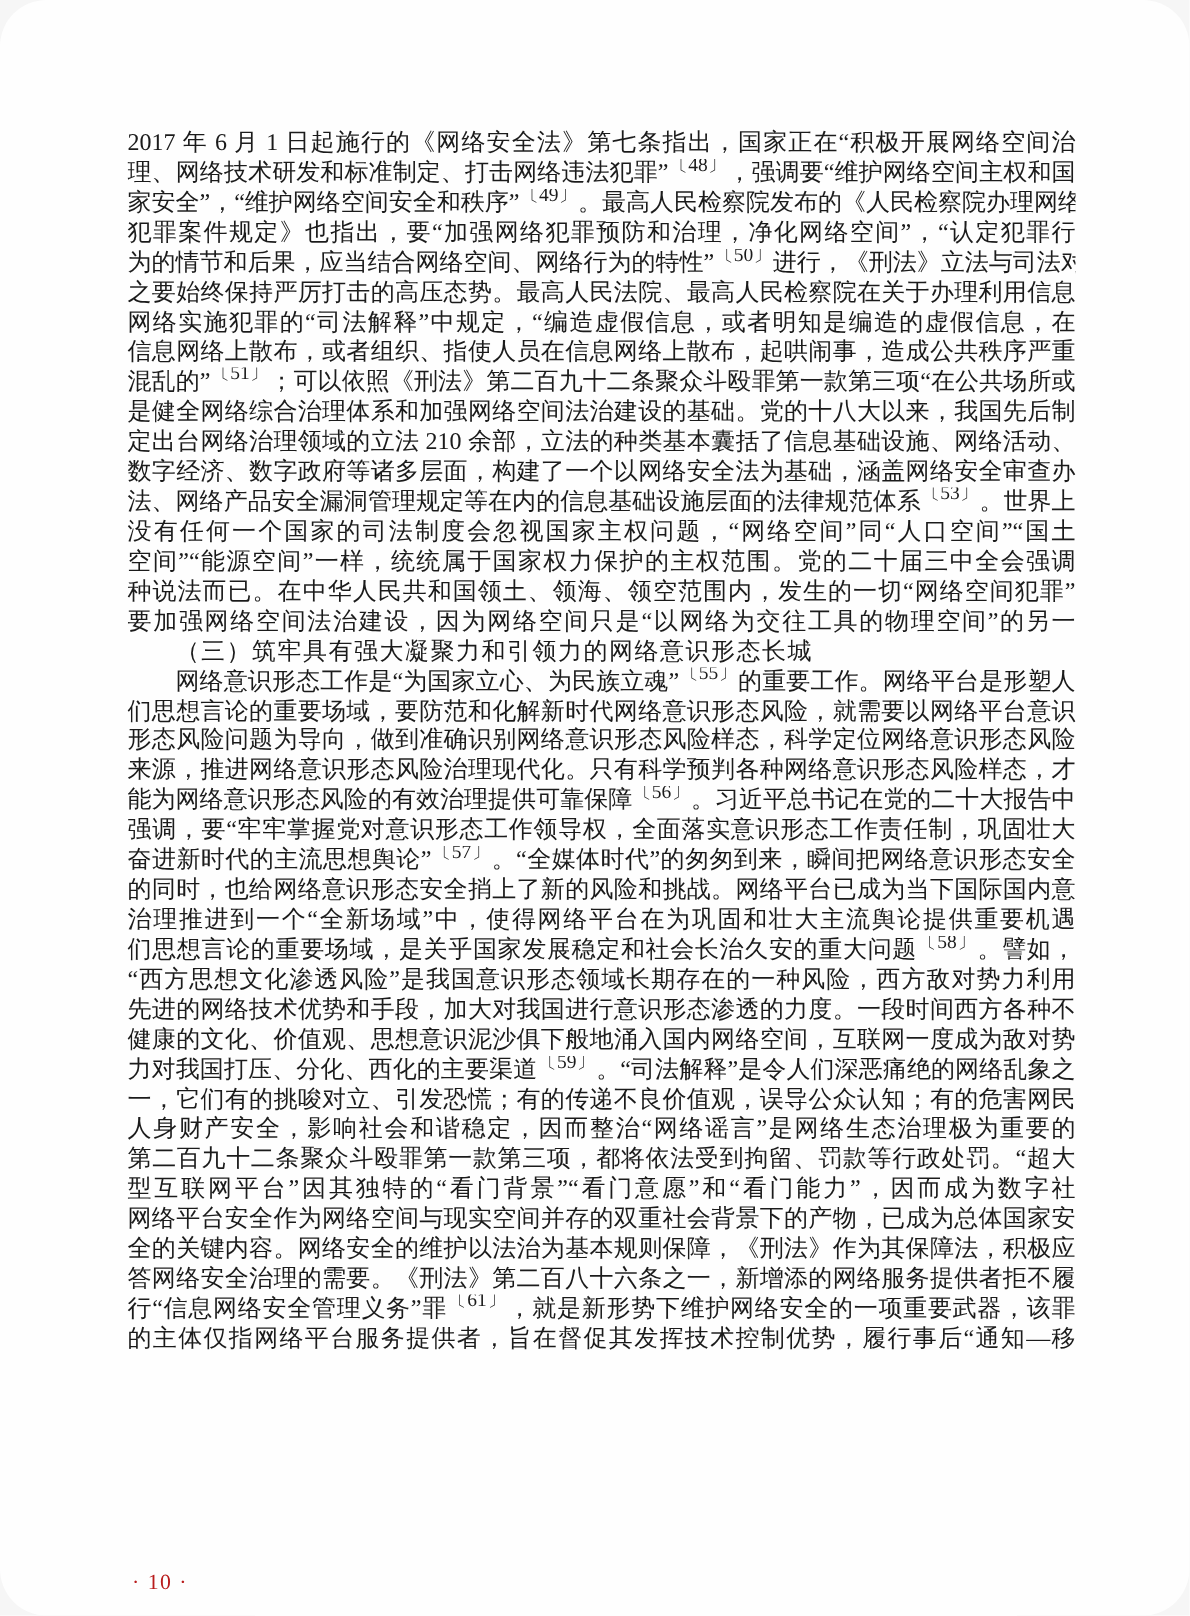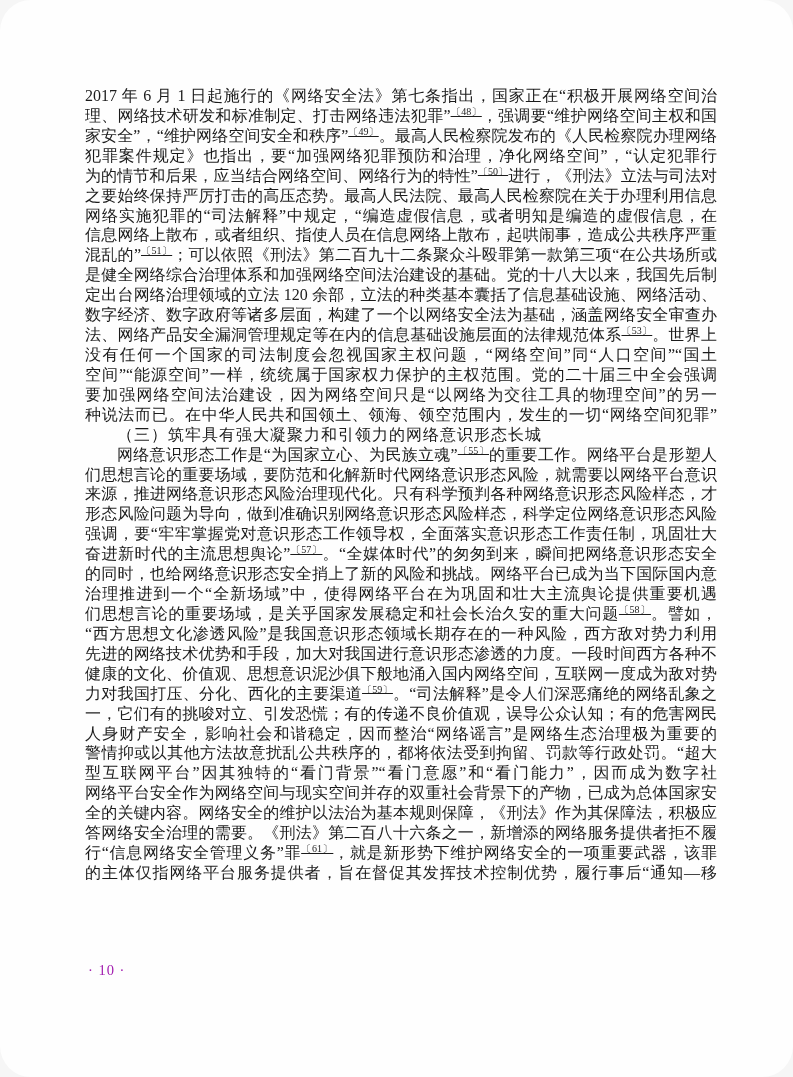--- a/index.html
+++ b/index.html
@@ -28,78 +28,78 @@
     height: 19.93px;
     overflow: hidden;
     text-align: justify;
     text-align-last: justify;
     white-space: nowrap;
   }
   .line.no-just { text-align-last: left; }
   .line.indent { text-indent: 2em; }
   .block.heading .line { letter-spacing: 1px; }
   sup.fnref {
-    font-size: 10px;
+    font-size: 13px;
     line-height: 0;
     vertical-align: super;
     letter-spacing: 0;
-    text-decoration: underline;
   }
   .page-number {
     position: absolute;
-    left: 88px; top: 962px;
+    left: 88px; top: 1047px;
     font-size: 14.5px;
     letter-spacing: 1px;
-    color: #a21caf;
+    color: #b91c1c;
   }
 </style>
 </head>
 <body>
 
 <div class="page">
   <div class="text-body">
       <div class="block para">
         <div class="line"><span>2017 年 6 月 1 日起施行的《网络安全法》第七条指出，国家正在“积极开展网络空间治</span></div>
         <div class="line"><span>理、网络技术研发和标准制定、打击网络违法犯罪”</span><sup class="fnref">〔48〕</sup><span>，强调要“维护网络空间主权和国</span></div>
         <div class="line"><span>家安全”，“维护网络空间安全和秩序”</span><sup class="fnref">〔49〕</sup><span>。最高人民检察院发布的《人民检察院办理网络</span></div>
         <div class="line"><span>犯罪案件规定》也指出，要“加强网络犯罪预防和治理，净化网络空间”，“认定犯罪行</span></div>
         <div class="line"><span>为的情节和后果，应当结合网络空间、网络行为的特性”</span><sup class="fnref">〔50〕</sup><span>进行，《刑法》立法与司法对</span></div>
         <div class="line"><span>之要始终保持严厉打击的高压态势。最高人民法院、最高人民检察院在关于办理利用信息</span></div>
         <div class="line"><span>网络实施犯罪的“司法解释”中规定，“编造虚假信息，或者明知是编造的虚假信息，在</span></div>
         <div class="line"><span>信息网络上散布，或者组织、指使人员在信息网络上散布，起哄闹事，造成公共秩序严重</span></div>
         <div class="line"><span>混乱的”</span><sup class="fnref">〔51〕</sup><span>；可以依照《刑法》第二百九十二条聚众斗殴罪第一款第三项“在公共场所或</span></div>
         <div class="line"><span>是健全网络综合治理体系和加强网络空间法治建设的基础。党的十八大以来，我国先后制</span></div>
-        <div class="line"><span>定出台网络治理领域的立法 120 余部，立法的种类基本囊括了信息基础设施、网络活动、</span></div>
+        <div class="line"><span>定出台网络治理领域的立法 210 余部，立法的种类基本囊括了信息基础设施、网络活动、</span></div>
         <div class="line"><span>数字经济、数字政府等诸多层面，构建了一个以网络安全法为基础，涵盖网络安全审查办</span></div>
         <div class="line"><span>法、网络产品安全漏洞管理规定等在内的信息基础设施层面的法律规范体系</span><sup class="fnref">〔53〕</sup><span>。世界上</span></div>
         <div class="line"><span>没有任何一个国家的司法制度会忽视国家主权问题，“网络空间”同“人口空间”“国土</span></div>
         <div class="line"><span>空间”“能源空间”一样，统统属于国家权力保护的主权范围。党的二十届三中全会强调</span></div>
+        <div class="line"><span>种说法而已。在中华人民共和国领土、领海、领空范围内，发生的一切“网络空间犯罪”</span></div>
         <div class="line"><span>要加强网络空间法治建设，因为网络空间只是“以网络为交往工具的物理空间”的另一</span></div>
-        <div class="line"><span>种说法而已。在中华人民共和国领土、领海、领空范围内，发生的一切“网络空间犯罪”</span></div>
       </div>
       <div class="block heading">
         <div class="line indent no-just"><span>（三）筑牢具有强大凝聚力和引领力的网络意识形态长城</span></div>
       </div>
       <div class="block para">
         <div class="line indent"><span>网络意识形态工作是“为国家立心、为民族立魂”</span><sup class="fnref">〔55〕</sup><span>的重要工作。网络平台是形塑人</span></div>
         <div class="line"><span>们思想言论的重要场域，要防范和化解新时代网络意识形态风险，就需要以网络平台意识</span></div>
+        <div class="line"><span>形态风险问题为导向，做到准确识别网络意识形态风险样态，科学定位网络意识形态风险</span></div>
         <div class="line"><span>来源，推进网络意识形态风险治理现代化。只有科学预判各种网络意识形态风险样态，才</span></div>
-        <div class="line"><span>形态风险问题为导向，做到准确识别网络意识形态风险样态，科学定位网络意识形态风险</span></div>
+        <div class="line"><span>能为网络意识形态风险的有效治理提供可靠保障</span><sup class="fnref">〔56〕</sup><span>。习近平总书记在党的二十大报告中</span></div>
         <div class="line"><span>强调，要“牢牢掌握党对意识形态工作领导权，全面落实意识形态工作责任制，巩固壮大</span></div>
         <div class="line"><span>奋进新时代的主流思想舆论”</span><sup class="fnref">〔57〕</sup><span>。“全媒体时代”的匆匆到来，瞬间把网络意识形态安全</span></div>
         <div class="line"><span>的同时，也给网络意识形态安全捎上了新的风险和挑战。网络平台已成为当下国际国内意</span></div>
         <div class="line"><span>治理推进到一个“全新场域”中，使得网络平台在为巩固和壮大主流舆论提供重要机遇</span></div>
         <div class="line"><span>们思想言论的重要场域，是关乎国家发展稳定和社会长治久安的重大问题</span><sup class="fnref">〔58〕</sup><span>。譬如，</span></div>
         <div class="line"><span>“西方思想文化渗透风险”是我国意识形态领域长期存在的一种风险，西方敌对势力利用</span></div>
         <div class="line"><span>先进的网络技术优势和手段，加大对我国进行意识形态渗透的力度。一段时间西方各种不</span></div>
         <div class="line"><span>健康的文化、价值观、思想意识泥沙俱下般地涌入国内网络空间，互联网一度成为敌对势</span></div>
         <div class="line"><span>力对我国打压、分化、西化的主要渠道</span><sup class="fnref">〔59〕</sup><span>。“司法解释”是令人们深恶痛绝的网络乱象之</span></div>
         <div class="line"><span>一，它们有的挑唆对立、引发恐慌；有的传递不良价值观，误导公众认知；有的危害网民</span></div>
         <div class="line"><span>人身财产安全，影响社会和谐稳定，因而整治“网络谣言”是网络生态治理极为重要的</span></div>
-        <div class="line"><span>警情抑或以其他方法故意扰乱公共秩序的，都将依法受到拘留、罚款等行政处罚。“超大</span></div>
+        <div class="line"><span>第二百九十二条聚众斗殴罪第一款第三项，都将依法受到拘留、罚款等行政处罚。“超大</span></div>
         <div class="line"><span>型互联网平台”因其独特的“看门背景”“看门意愿”和“看门能力”，因而成为数字社</span></div>
         <div class="line"><span>网络平台安全作为网络空间与现实空间并存的双重社会背景下的产物，已成为总体国家安</span></div>
         <div class="line"><span>全的关键内容。网络安全的维护以法治为基本规则保障，《刑法》作为其保障法，积极应</span></div>
         <div class="line"><span>答网络安全治理的需要。《刑法》第二百八十六条之一，新增添的网络服务提供者拒不履</span></div>
         <div class="line"><span>行“信息网络安全管理义务”罪</span><sup class="fnref">〔61〕</sup><span>，就是新形势下维护网络安全的一项重要武器，该罪</span></div>
         <div class="line"><span>的主体仅指网络平台服务提供者，旨在督促其发挥技术控制优势，履行事后“通知—移</span></div>
       </div>
     </div>
   <div class="page-number">· 10 ·</div>
 </div>

